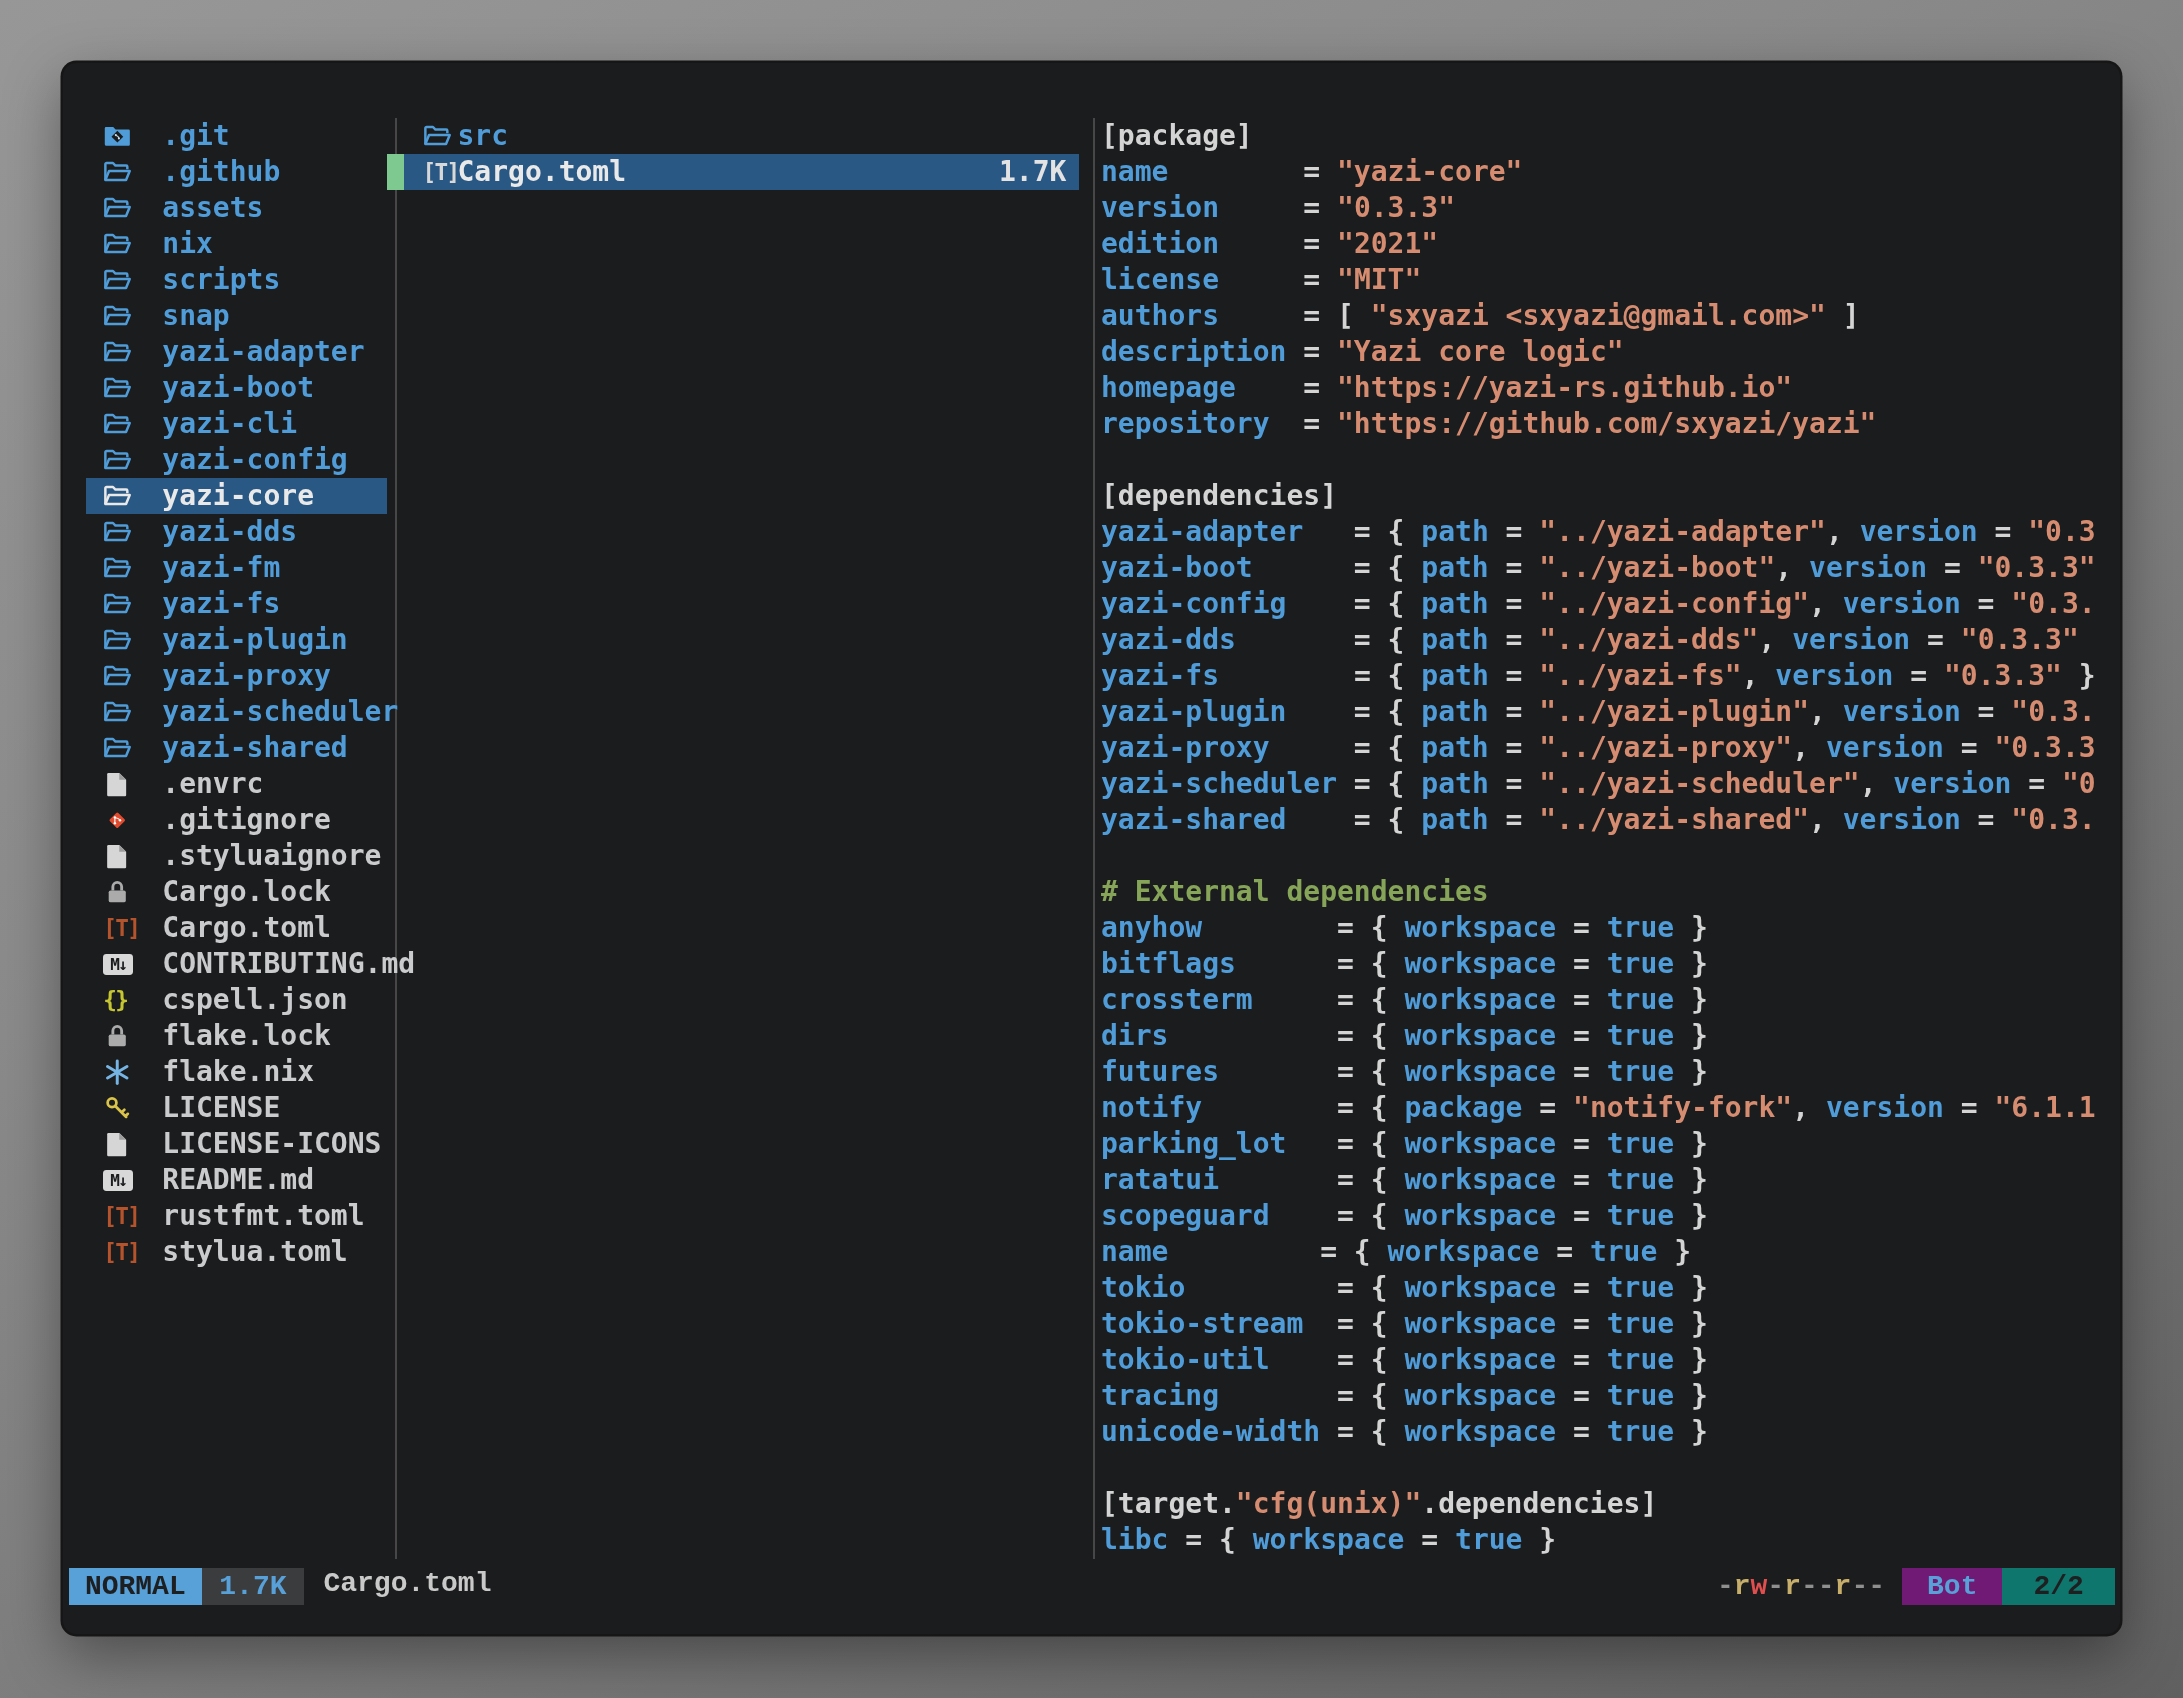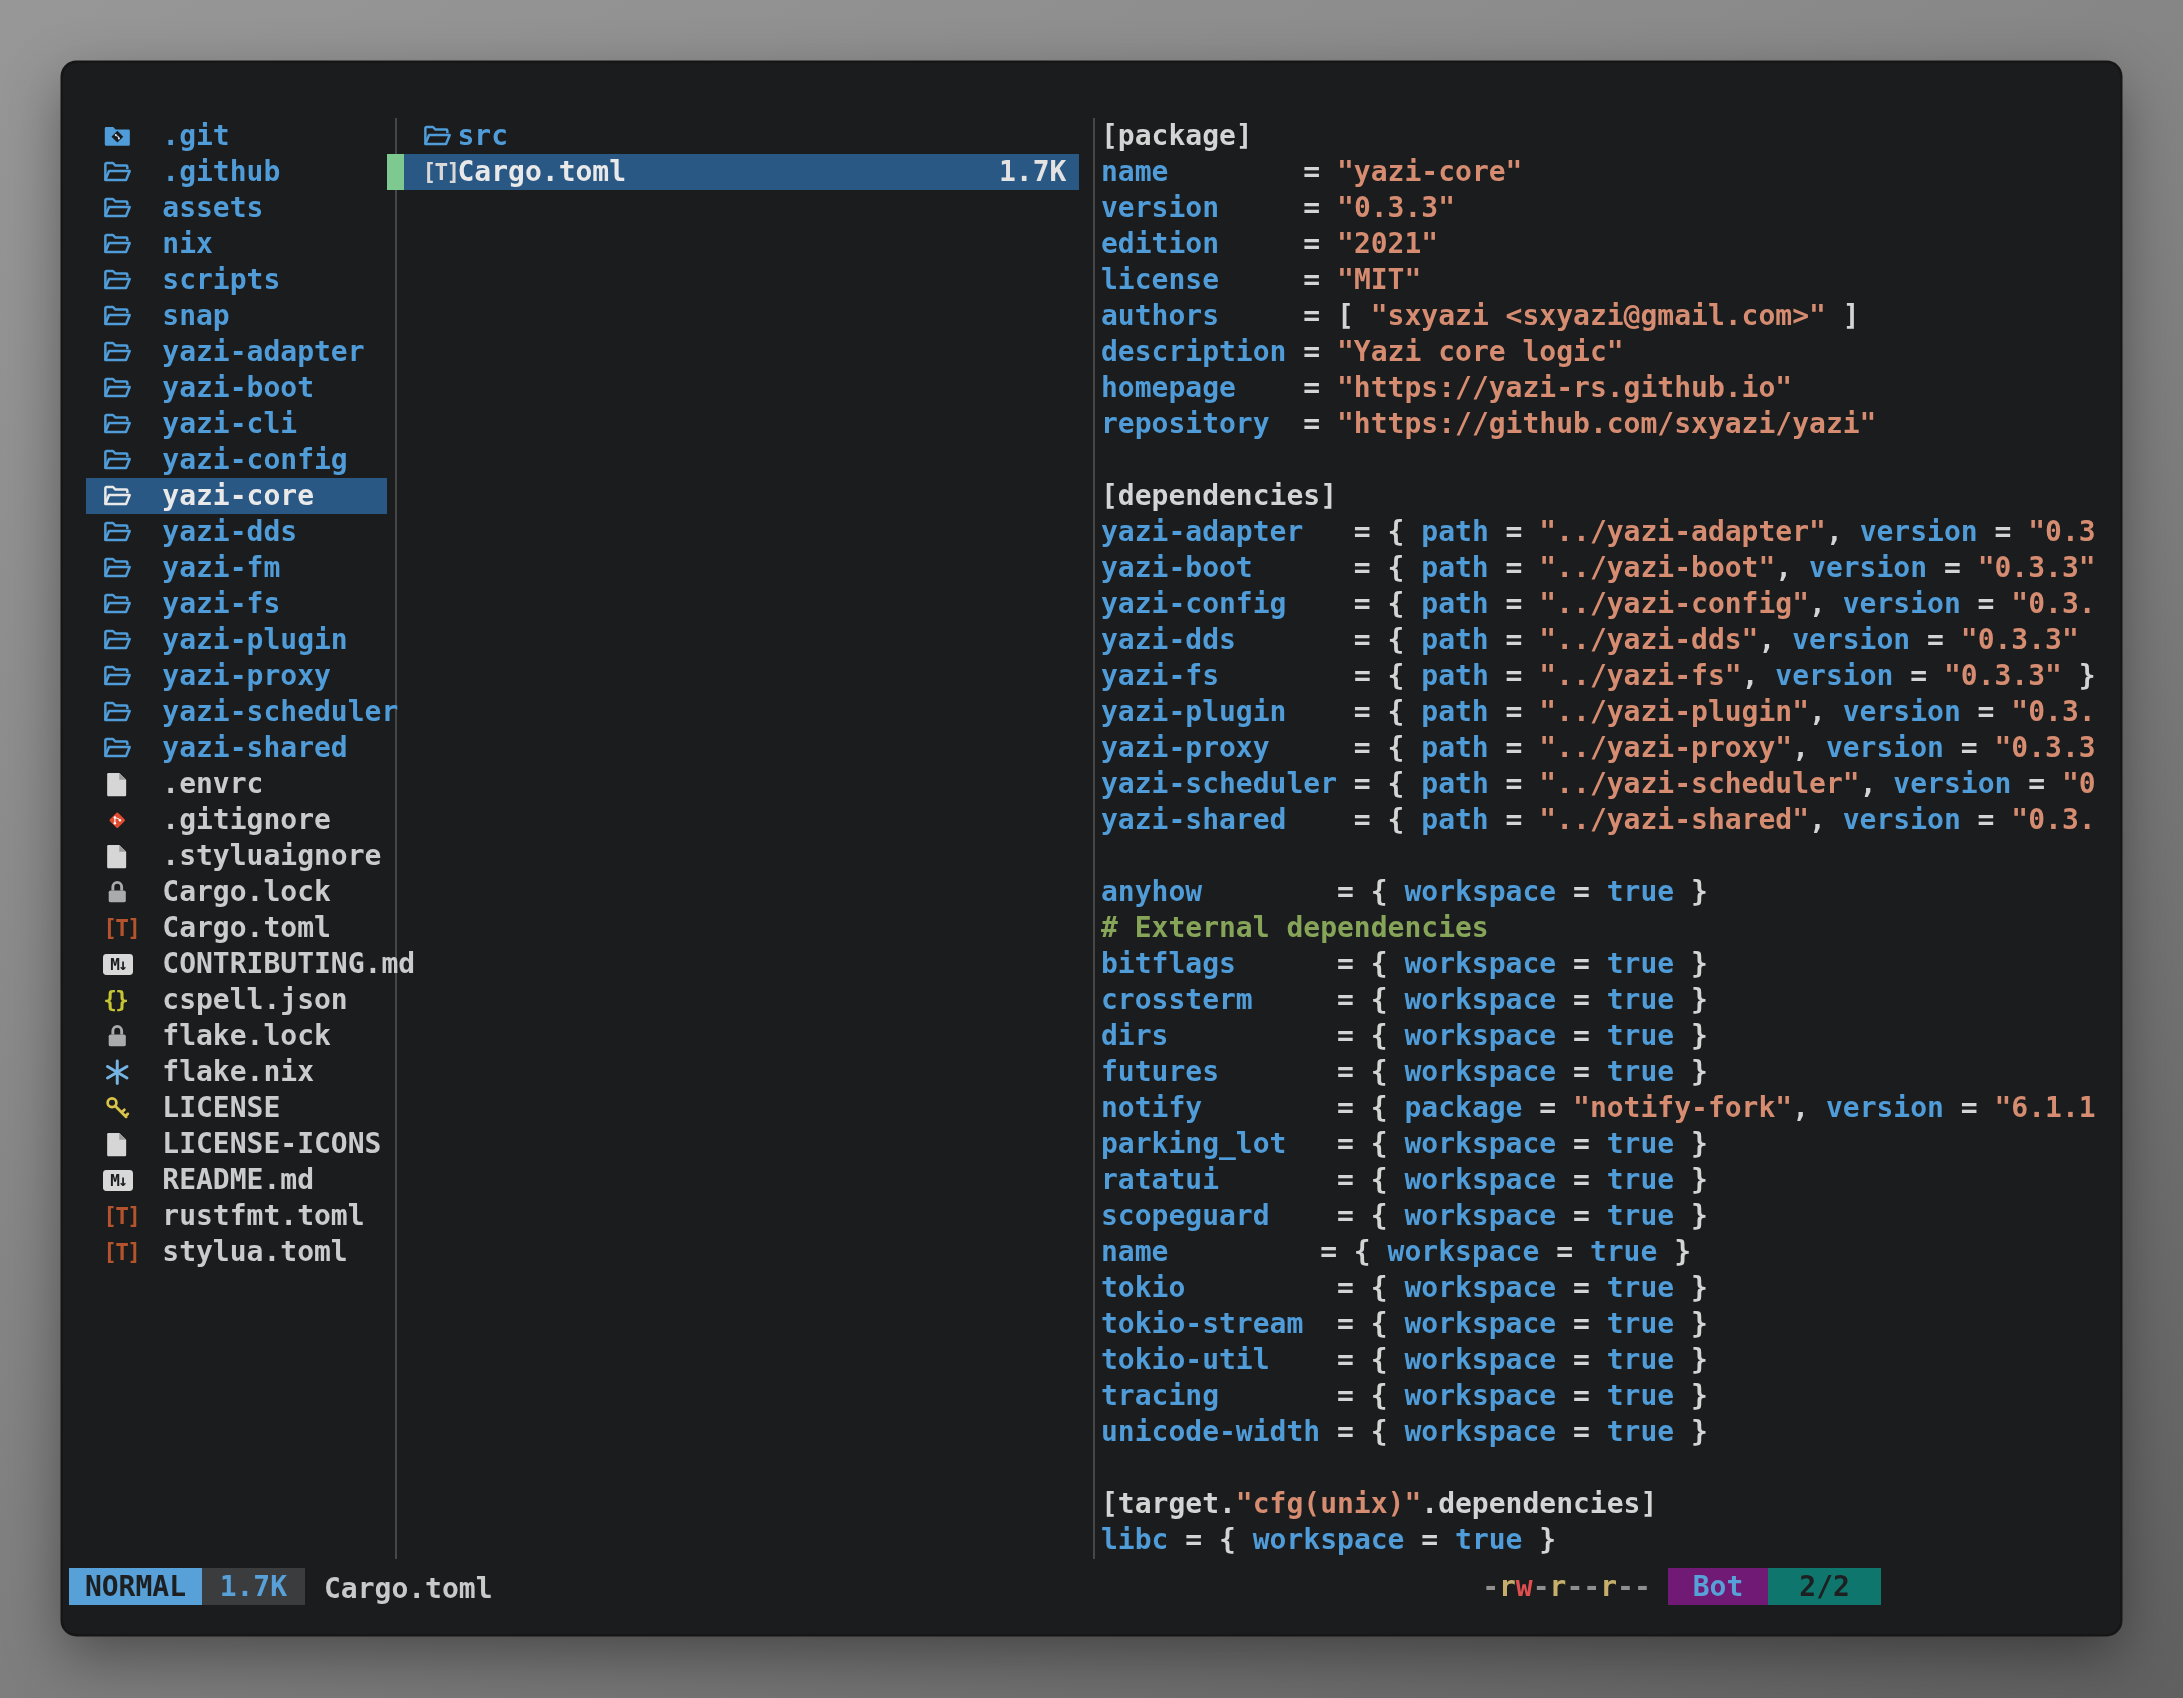--- a/index.html
+++ b/index.html
@@ -51,22 +51,22 @@
   }
   .pl { height:36px; line-height:36px; font-size:28px; white-space:pre; }
   .tw { color:#d4d4d4; }
   .tk { color:#4f9cd8; }
   .tb { color:#4f9cd8; }
   .ts { color:#d68c70; }
   .tc { color:#86a558; }
 
   
   .statusbar {
-    position:absolute; left:5.9px; top:1505px; width:1812px; height:37px;
-    display:flex; align-items:flex-end; font-size:28px; white-space:pre;
+    position:absolute; left:5.9px; top:1505px; width:2046px; height:37px;
+    display:flex; align-items:flex-start; font-size:28px; white-space:pre;font-family:Liberation Mono, monospace;
   }
   .chip { height:37px; display:flex; align-items:center; padding:0 16px; }
   .chip.mode    { background:#57a0d8; color:#1d1f21; }
   .chip.size    { background:#3b3c3e; color:#57a0d8; padding:0 17.6px; }
   .chip.pos     { background:#701a75; color:#57a0d8; padding:0 25px; }
   .chip.counter { background:#0f766e; color:#1d1f21; padding:0 31px; }
   .fname { color:#c9c9c9; margin-left:19.3px; }
   .right-group { margin-left:auto; display:flex; align-items:center; }
   .perms { margin-right:17px; letter-spacing:0; }
   .perms .pd { color:#8f8f8f; }
@@ -221,22 +221,22 @@
       <div class="pl"><span class="tk">yazi-adapter</span><span class="tw">   = { </span><span class="tk">path</span><span class="tw"> = </span><span class="ts">"../yazi-adapter"</span><span class="tw">, </span><span class="tk">version</span><span class="tw"> = </span><span class="ts">"0.3</span></div>
       <div class="pl"><span class="tk">yazi-boot</span><span class="tw">      = { </span><span class="tk">path</span><span class="tw"> = </span><span class="ts">"../yazi-boot"</span><span class="tw">, </span><span class="tk">version</span><span class="tw"> = </span><span class="ts">"0.3.3"</span></div>
       <div class="pl"><span class="tk">yazi-config</span><span class="tw">    = { </span><span class="tk">path</span><span class="tw"> = </span><span class="ts">"../yazi-config"</span><span class="tw">, </span><span class="tk">version</span><span class="tw"> = </span><span class="ts">"0.3.</span></div>
       <div class="pl"><span class="tk">yazi-dds</span><span class="tw">       = { </span><span class="tk">path</span><span class="tw"> = </span><span class="ts">"../yazi-dds"</span><span class="tw">, </span><span class="tk">version</span><span class="tw"> = </span><span class="ts">"0.3.3"</span></div>
       <div class="pl"><span class="tk">yazi-fs</span><span class="tw">        = { </span><span class="tk">path</span><span class="tw"> = </span><span class="ts">"../yazi-fs"</span><span class="tw">, </span><span class="tk">version</span><span class="tw"> = </span><span class="ts">"0.3.3"</span><span class="tw"> }</span></div>
       <div class="pl"><span class="tk">yazi-plugin</span><span class="tw">    = { </span><span class="tk">path</span><span class="tw"> = </span><span class="ts">"../yazi-plugin"</span><span class="tw">, </span><span class="tk">version</span><span class="tw"> = </span><span class="ts">"0.3.</span></div>
       <div class="pl"><span class="tk">yazi-proxy</span><span class="tw">     = { </span><span class="tk">path</span><span class="tw"> = </span><span class="ts">"../yazi-proxy"</span><span class="tw">, </span><span class="tk">version</span><span class="tw"> = </span><span class="ts">"0.3.3</span></div>
       <div class="pl"><span class="tk">yazi-scheduler</span><span class="tw"> = { </span><span class="tk">path</span><span class="tw"> = </span><span class="ts">"../yazi-scheduler"</span><span class="tw">, </span><span class="tk">version</span><span class="tw"> = </span><span class="ts">"0</span></div>
       <div class="pl"><span class="tk">yazi-shared</span><span class="tw">    = { </span><span class="tk">path</span><span class="tw"> = </span><span class="ts">"../yazi-shared"</span><span class="tw">, </span><span class="tk">version</span><span class="tw"> = </span><span class="ts">"0.3.</span></div>
       <div class="pl">&nbsp;</div>
+      <div class="pl"><span class="tc"># External dependencies</span></div>
       <div class="pl"><span class="tk">anyhow</span><span class="tw">        = { </span><span class="tk">workspace</span><span class="tw"> = </span><span class="tb">true</span><span class="tw"> }</span></div>
-      <div class="pl"><span class="tc"># External dependencies</span></div>
       <div class="pl"><span class="tk">bitflags</span><span class="tw">      = { </span><span class="tk">workspace</span><span class="tw"> = </span><span class="tb">true</span><span class="tw"> }</span></div>
       <div class="pl"><span class="tk">crossterm</span><span class="tw">     = { </span><span class="tk">workspace</span><span class="tw"> = </span><span class="tb">true</span><span class="tw"> }</span></div>
       <div class="pl"><span class="tk">dirs</span><span class="tw">          = { </span><span class="tk">workspace</span><span class="tw"> = </span><span class="tb">true</span><span class="tw"> }</span></div>
       <div class="pl"><span class="tk">futures</span><span class="tw">       = { </span><span class="tk">workspace</span><span class="tw"> = </span><span class="tb">true</span><span class="tw"> }</span></div>
       <div class="pl"><span class="tk">notify</span><span class="tw">        = { </span><span class="tk">package</span><span class="tw"> = </span><span class="ts">"notify-fork"</span><span class="tw">, </span><span class="tk">version</span><span class="tw"> = </span><span class="ts">"6.1.1</span></div>
       <div class="pl"><span class="tk">parking_lot</span><span class="tw">   = { </span><span class="tk">workspace</span><span class="tw"> = </span><span class="tb">true</span><span class="tw"> }</span></div>
       <div class="pl"><span class="tk">ratatui</span><span class="tw">       = { </span><span class="tk">workspace</span><span class="tw"> = </span><span class="tb">true</span><span class="tw"> }</span></div>
       <div class="pl"><span class="tk">scopeguard</span><span class="tw">    = { </span><span class="tk">workspace</span><span class="tw"> = </span><span class="tb">true</span><span class="tw"> }</span></div>
       <div class="pl"><span class="tk">name</span><span class="tw">         = { </span><span class="tk">workspace</span><span class="tw"> = </span><span class="tb">true</span><span class="tw"> }</span></div>
       <div class="pl"><span class="tk">tokio</span><span class="tw">         = { </span><span class="tk">workspace</span><span class="tw"> = </span><span class="tb">true</span><span class="tw"> }</span></div>

